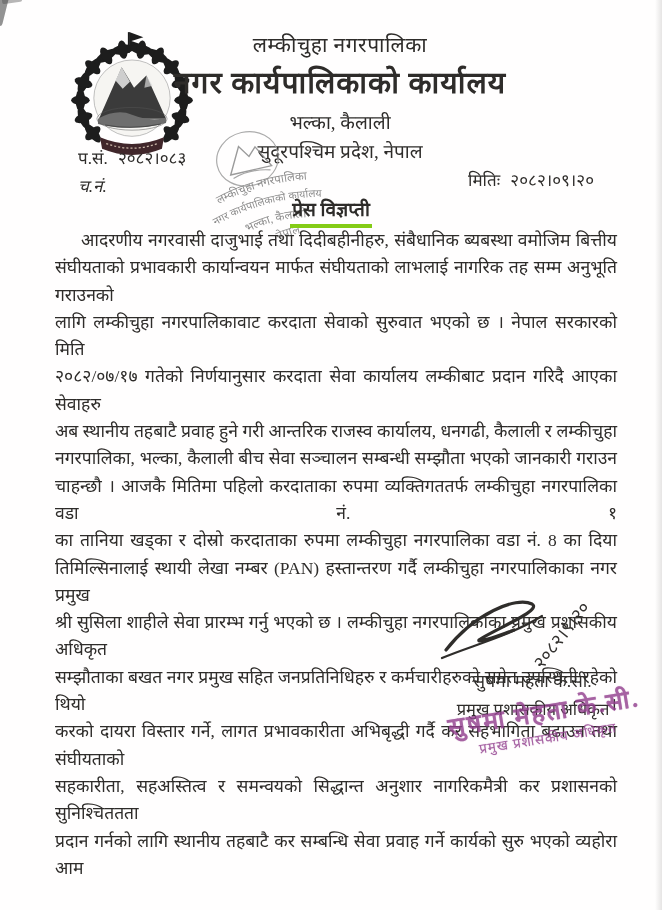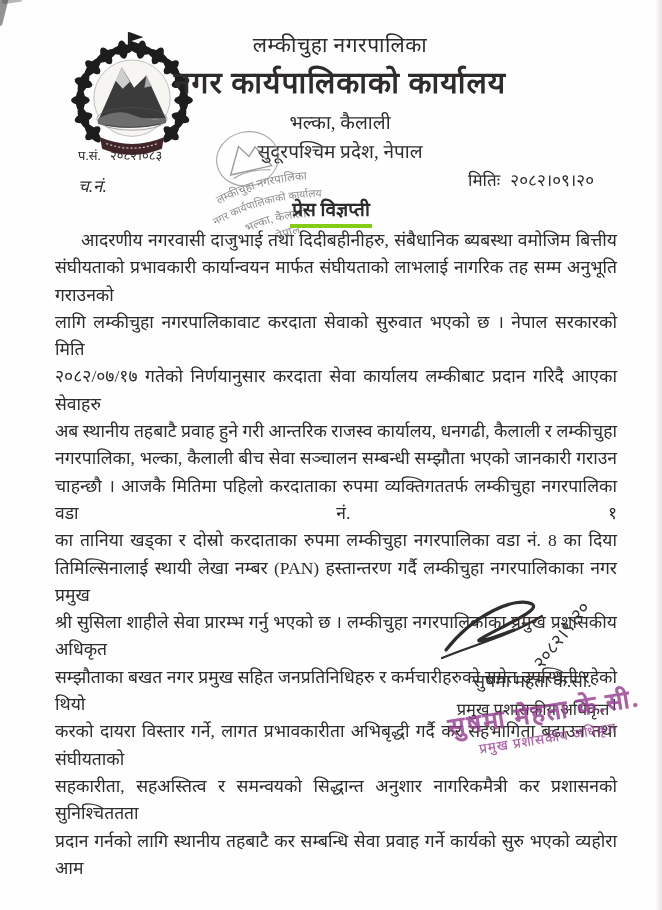--- a/index.html
+++ b/index.html
@@ -15,21 +15,21 @@
   .artifact-corner-b{position:absolute;left:2px;top:-3px;width:20px;height:6px;background:#4a4a4a;opacity:.4;transform:rotate(-8deg);border-radius:2px;}
   .artifact-right-edge{position:absolute;right:0;top:0;width:7px;height:100%;
     background:linear-gradient(to left, rgba(130,128,125,.20), rgba(130,128,125,0));}
   
   .logo{position:absolute;left:70px;top:28px;width:124px;height:130px;}
   .header-center{position:absolute;left:120px;top:30px;width:440px;text-align:center;}
   .muni-name{font-size:21px;letter-spacing:.5px;}
   .office-name{font-size:30px;font-weight:bold;margin-top:3px;letter-spacing:1px;}
   .addr-line{font-size:19px;margin-top:7px;}
   .province-line{font-size:19px;margin-top:3px;font-family:Liberation Serif, serif;}
-  .ref-row1{position:absolute;left:78px;top:146px;font-size:13px;}
+  .ref-row1{position:absolute;left:78px;top:146px;font-size:17px;}
   .ref-row2{position:absolute;left:78px;top:174px;font-size:17px;font-style:italic;}
   .date-row{position:absolute;left:468px;top:168px;font-size:17px;}
   .label-gap{display:inline-block;width:6px;}
   
   .round-stamp{position:absolute;left:196px;top:118px;width:152px;height:134px;
     transform:rotate(-13deg);opacity:.88;}
   
   .title-row{position:absolute;left:0;top:196px;width:662px;text-align:center;}
   .press-title{display:inline-block;font-size:19px;font-weight:bold;
     border-bottom:4px solid #84cc16;padding:0 2px 2px 2px;}

